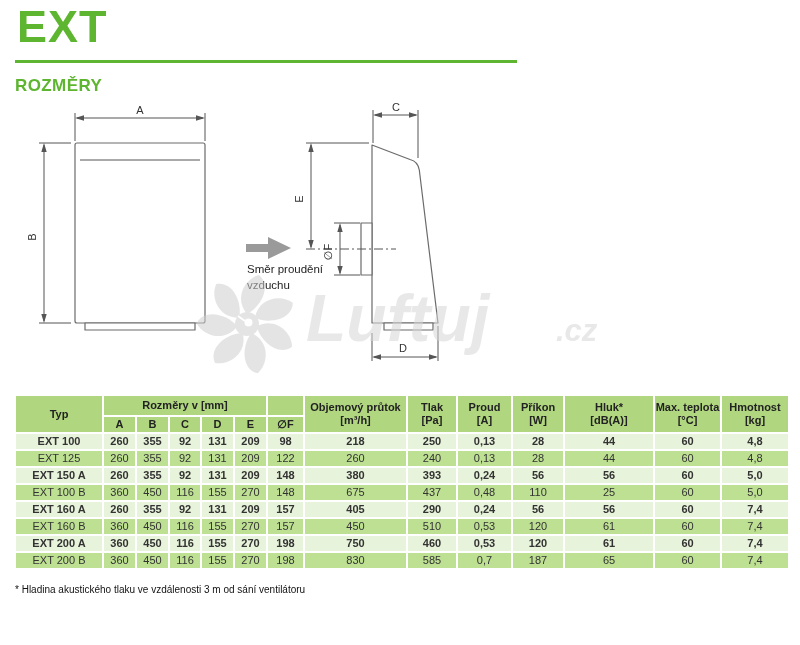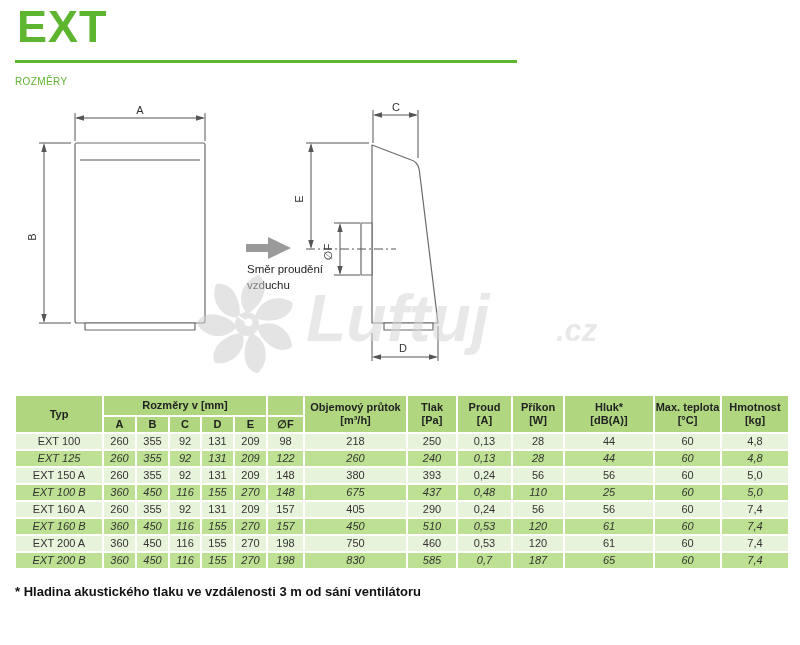--- a/index.html
+++ b/index.html
@@ -2,38 +2,38 @@
 <html><head>
 <meta charset="utf-8">
 <style>
   :root{ --green:#5db530; --hdr:#b0d67f; --rowL:#e7f3da; --rowD:#bde092; }
   html,body{margin:0;padding:0;background:#fff;}
   .page{position:relative;width:800px;height:645px;background:#fff;overflow:hidden;
         font-family:"Liberation Sans",sans-serif;}
   .logo{position:absolute;left:17px;top:4px;font-size:45px;font-weight:900;
         color:var(--green);letter-spacing:1px;line-height:1;}
   .rule{position:absolute;left:15px;top:60px;width:502px;height:3px;background:var(--green);}
-  .section-title{position:absolute;left:15px;top:76px;font-size:10px;font-weight:normal;
+  .section-title{position:absolute;left:15px;top:76px;font-size:17px;font-weight:bold;
         color:var(--green);letter-spacing:.4px;}
   svg.diagram{position:absolute;left:0;top:100px;}
   .dimtext{font-size:11px;fill:#333;font-family:"Liberation Sans",sans-serif;}
   .flowtext{font-size:11.5px;fill:#222;font-family:"Liberation Sans",sans-serif;}
   .dline{stroke:#555;stroke-width:1;fill:none;}
   .shape{stroke:#6b6b6b;stroke-width:1.2;fill:#fff;stroke-linejoin:round;}
   .arrh{fill:#555;stroke:none;}
   table.spec{position:absolute;left:14px;top:394px;width:774px;border-collapse:collapse;
         table-layout:fixed;}
   table.spec th,table.spec td{border:2px solid #fff;text-align:center;vertical-align:middle;
         padding:0;font-size:11px;line-height:1.15;height:15px;color:#333;overflow:hidden;}
   table.spec thead th{background:var(--hdr);color:#222;font-weight:bold;}
   table.spec thead tr.h1 th{height:19px;}
   table.spec thead tr.h2 th{height:15px;}
-  tr.light td{background:var(--rowL);}
-  tr.dark td{background:var(--rowD);font-style:italic;}
-  .footnote{position:absolute;left:15px;top:584px;font-size:13px;font-weight:bold;color:#111;}
+  tr.light td{background:var(--rowL);font-weight:bold;}
+  tr.dark td{background:var(--rowD);}
+  .footnote{position:absolute;left:15px;top:584px;font-size:10px;font-weight:normal;color:#111;}
   .wm-text{font-style:italic;font-weight:bold;fill:#d7d7d7;
         font-family:"Liberation Sans",sans-serif;}
 </style>
 </head>
 <body>
 
 <div class="page">
 
   <div class="logo">EXT</div>
   <div class="rule"></div>

